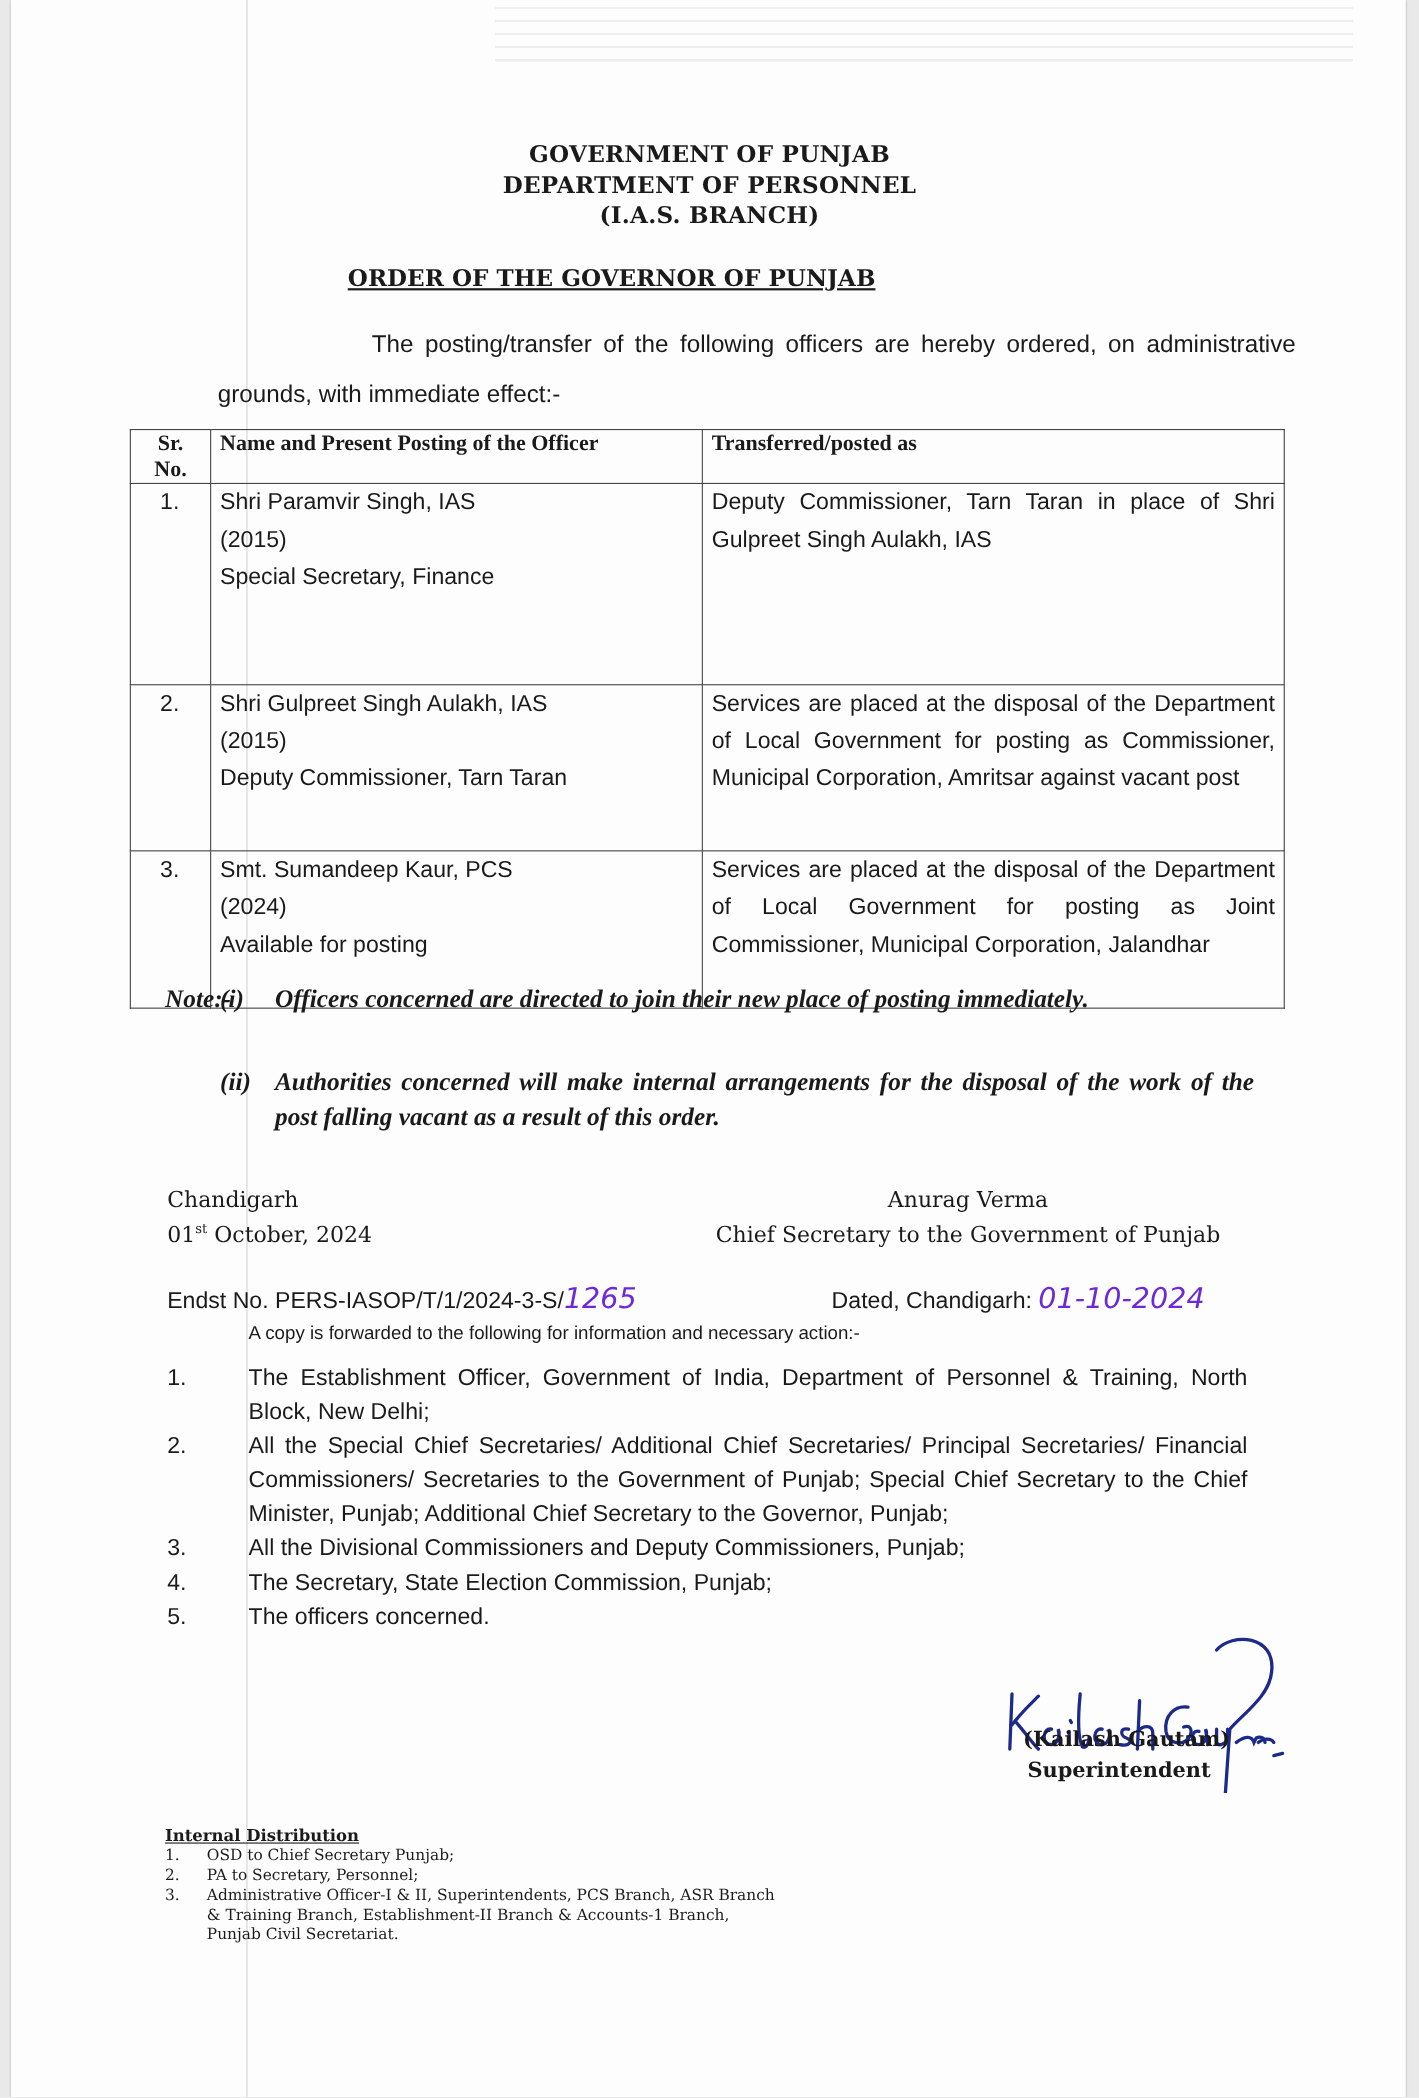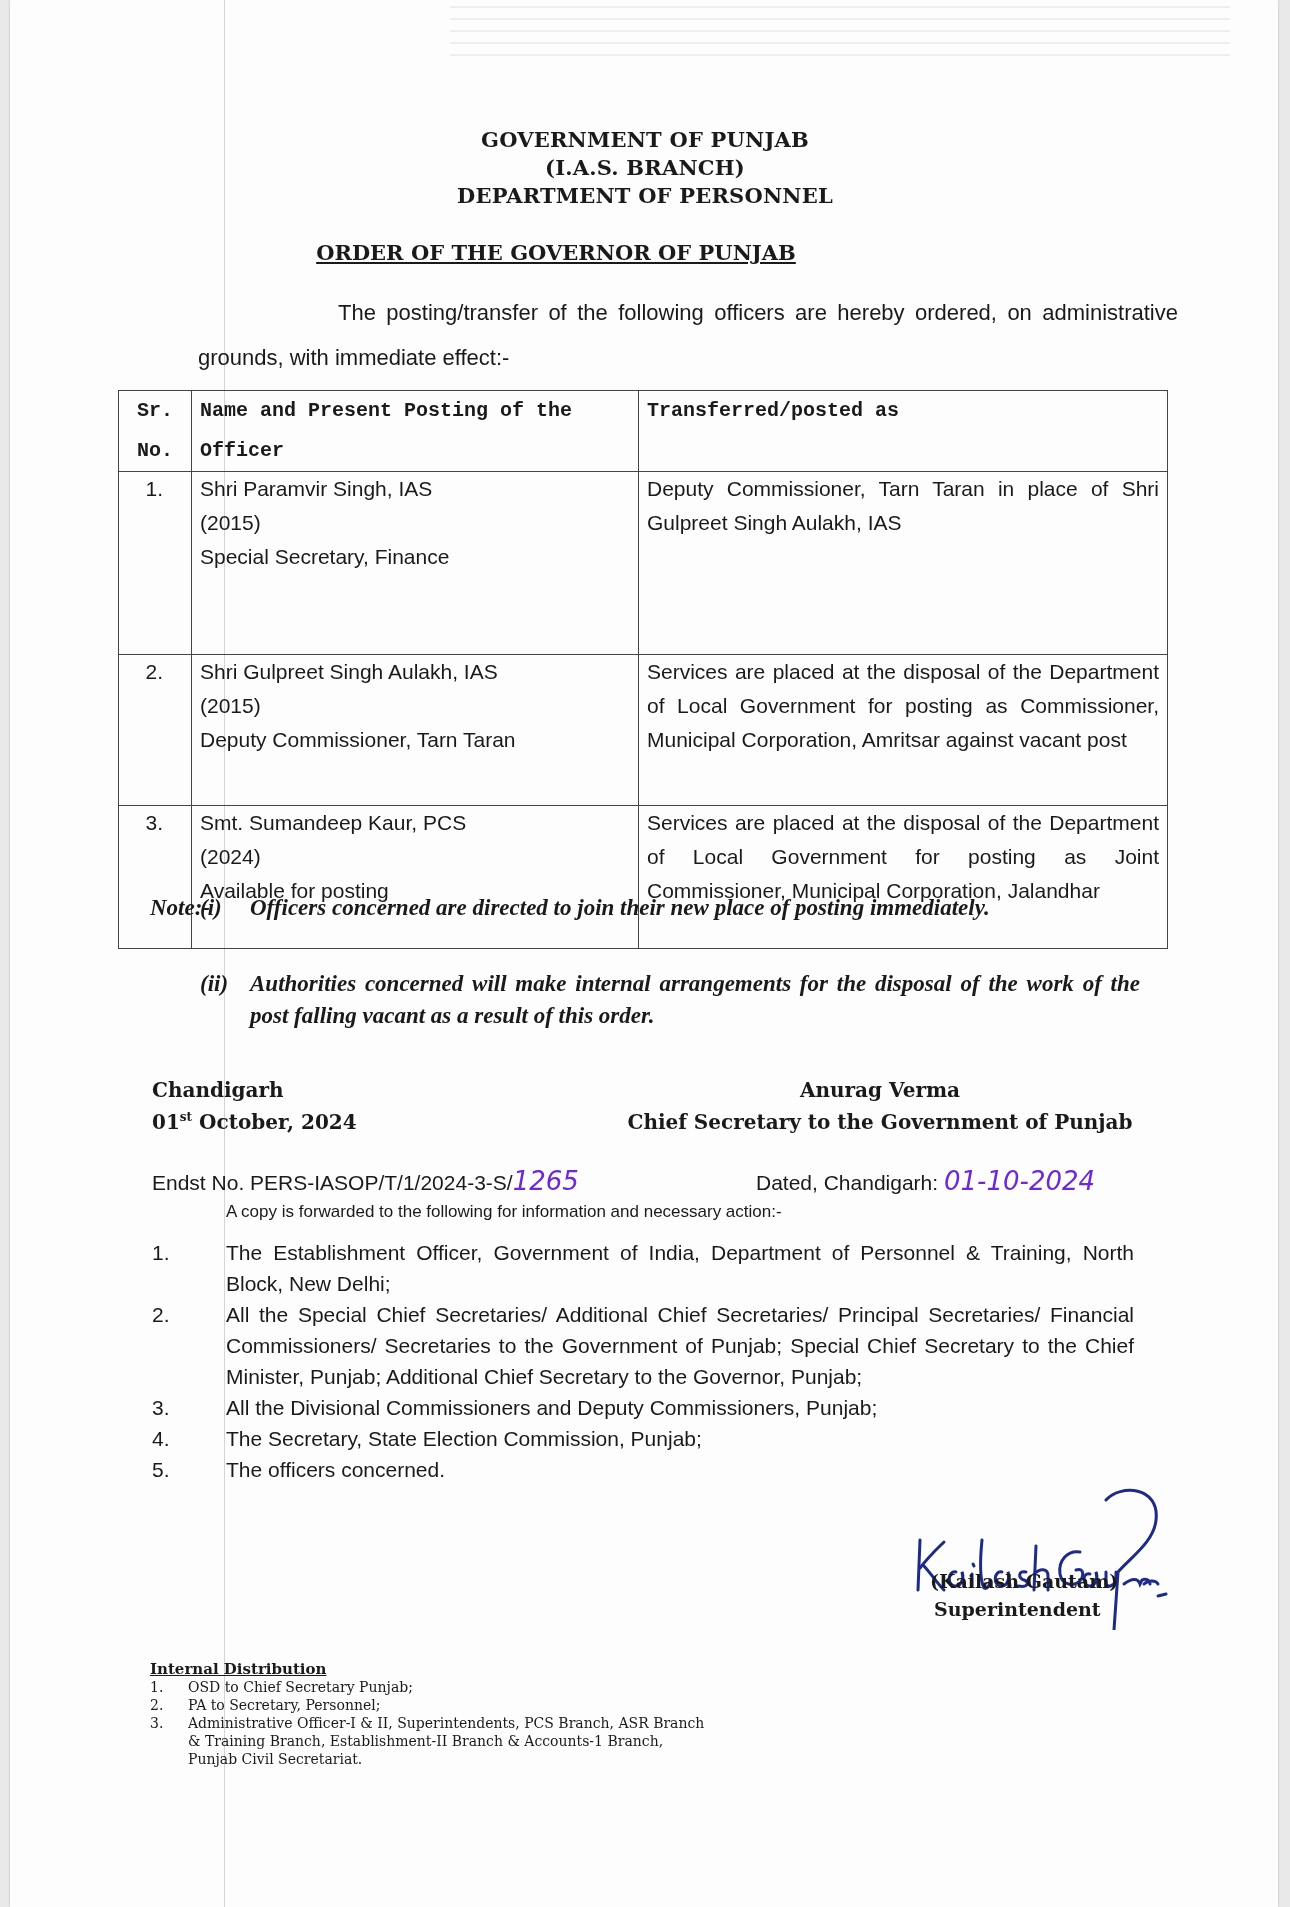--- a/index.html
+++ b/index.html
@@ -47,43 +47,43 @@
     position:absolute; left:118px; top:390px; width:1050px;
     border-collapse:collapse;
     font-family:"Liberation Sans",sans-serif;
     font-size:21px; line-height:34px;
   }
   table.postings td, table.postings th {
     border:1.5px solid #444;
     vertical-align:top; padding:0 8px;
   }
   table.postings th {
-    font-family:Liberation Mono, monospace;
-    font-weight:bold; text-align:left; font-size:20px; line-height:40px;
+    font-family:Liberation Serif, serif;
+    font-weight:bold; text-align:left; font-size:20px; line-height:24px;
   }
   .col-sr { width:56px; text-align:center !important; }
   .col-name { width:430px; }
   .sr-cell { text-align:right; padding-right:28px !important; }
   .justify { text-align:justify; text-align-last:auto; }
   tr.r1 td { height:182px; }
   tr.r2 td { height:150px; }
   tr.r3 td { height:142px; }
 
   .note {
     position:absolute; left:150px; top:892px; width:990px;
     font-family:"Liberation Serif", serif;
     font-style:italic; font-weight:bold; font-size:23px; line-height:32px;
   }
   .note .lbl { position:absolute; left:0; top:0; }
   .note .item { position:absolute; left:100px; width:890px; }
   .note .item .num { position:absolute; left:-50px; }
   .note .item .txt { text-align:justify; display:block; }
 
   .sig-block {
-    font-family:"DejaVu Serif", serif; font-weight:bold; font-size:20px;
+    font-family:"DejaVu Serif", serif; font-weight:normal; font-size:20px;
   }
   .place { position:absolute; left:152px; top:1078px; }
   .date  { position:absolute; left:152px; top:1110px; }
   .date sup { font-size:12px; }
   .cs-name { position:absolute; left:620px; width:520px; top:1078px; text-align:center; }
   .cs-title{ position:absolute; left:620px; width:520px; top:1110px; text-align:center; }
 
   .endst {
     position:absolute; left:152px; top:1166px; width:1000px;
     font-family:"Liberation Sans",sans-serif; font-size:21px;
@@ -122,22 +122,22 @@
 </head>
 <body>
 
 <div class="page">
   <div class="fold-line"></div>
   <div class="bleed"></div>
 </div>
 
 <div class="hdr center">
   <div>GOVERNMENT OF PUNJAB</div>
+  <div>DEPARTMENT OF PERSONNEL</div>
   <div>(I.A.S. BRANCH)</div>
-  <div>DEPARTMENT OF PERSONNEL</div>
 </div>
 <div class="order-title">
   <div class="center">ORDER OF THE GOVERNOR OF PUNJAB</div>
 </div>
 
 <div class="intro">
   <span class="indent"></span><span>The posting/transfer of the following officers are hereby ordered, on administrative grounds, with immediate effect:-</span>
 </div>
 
 <table class="postings">

